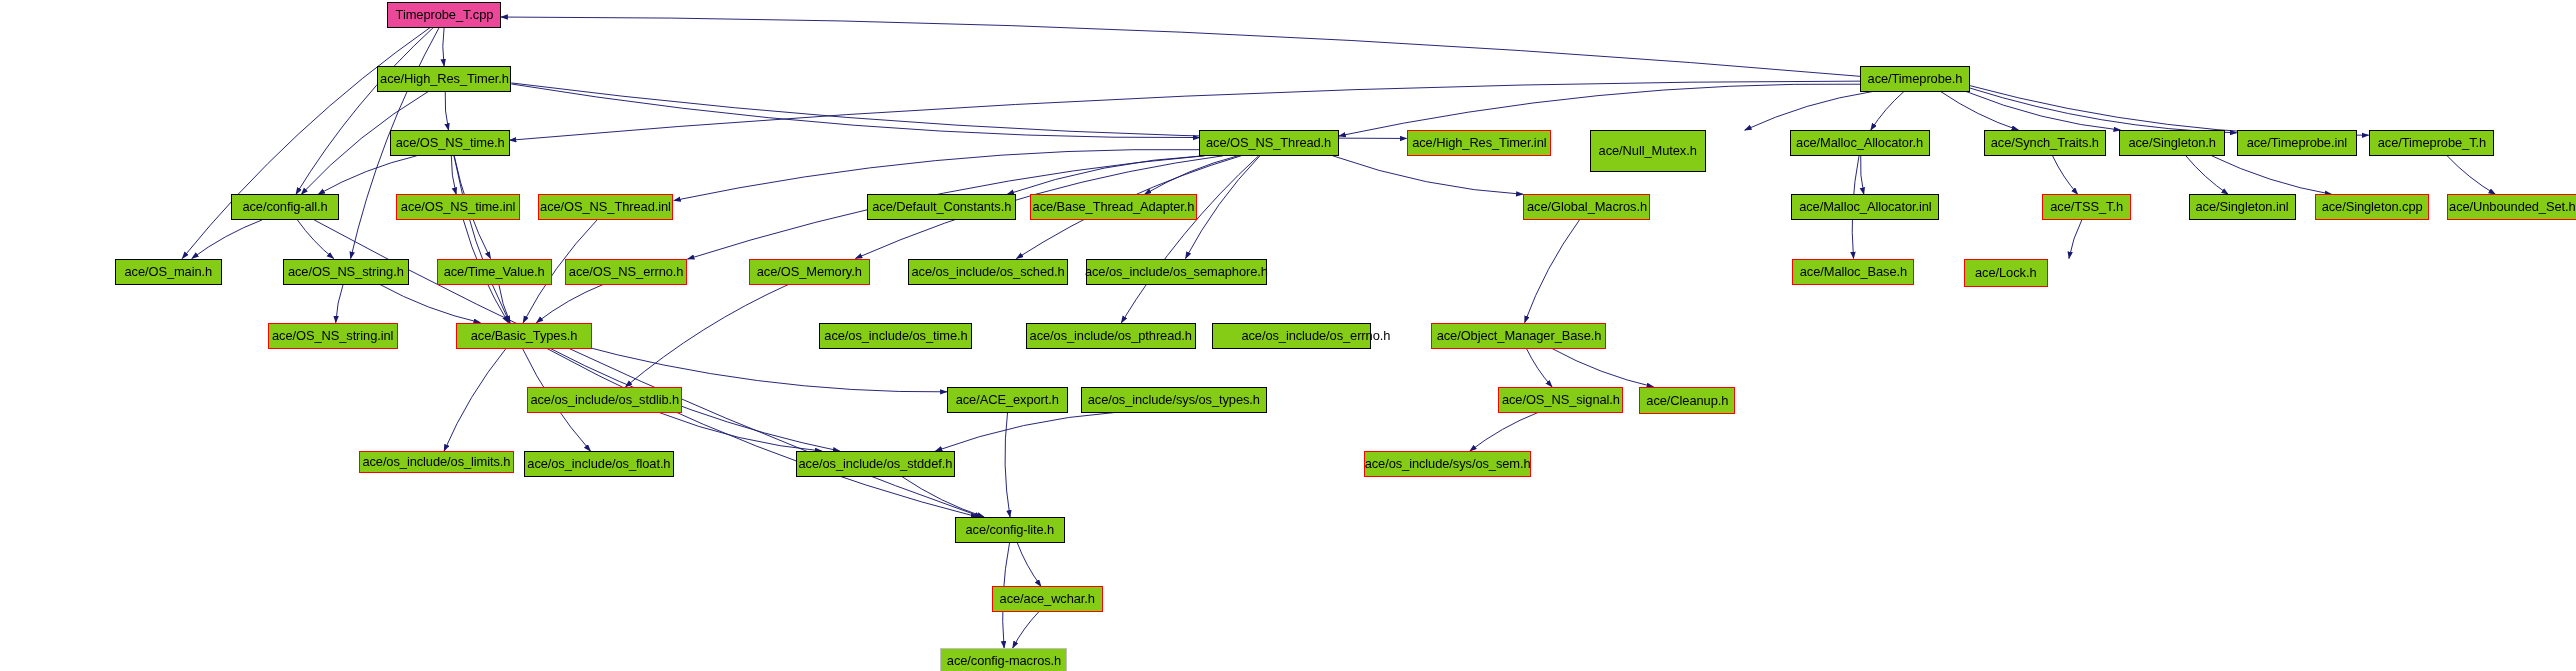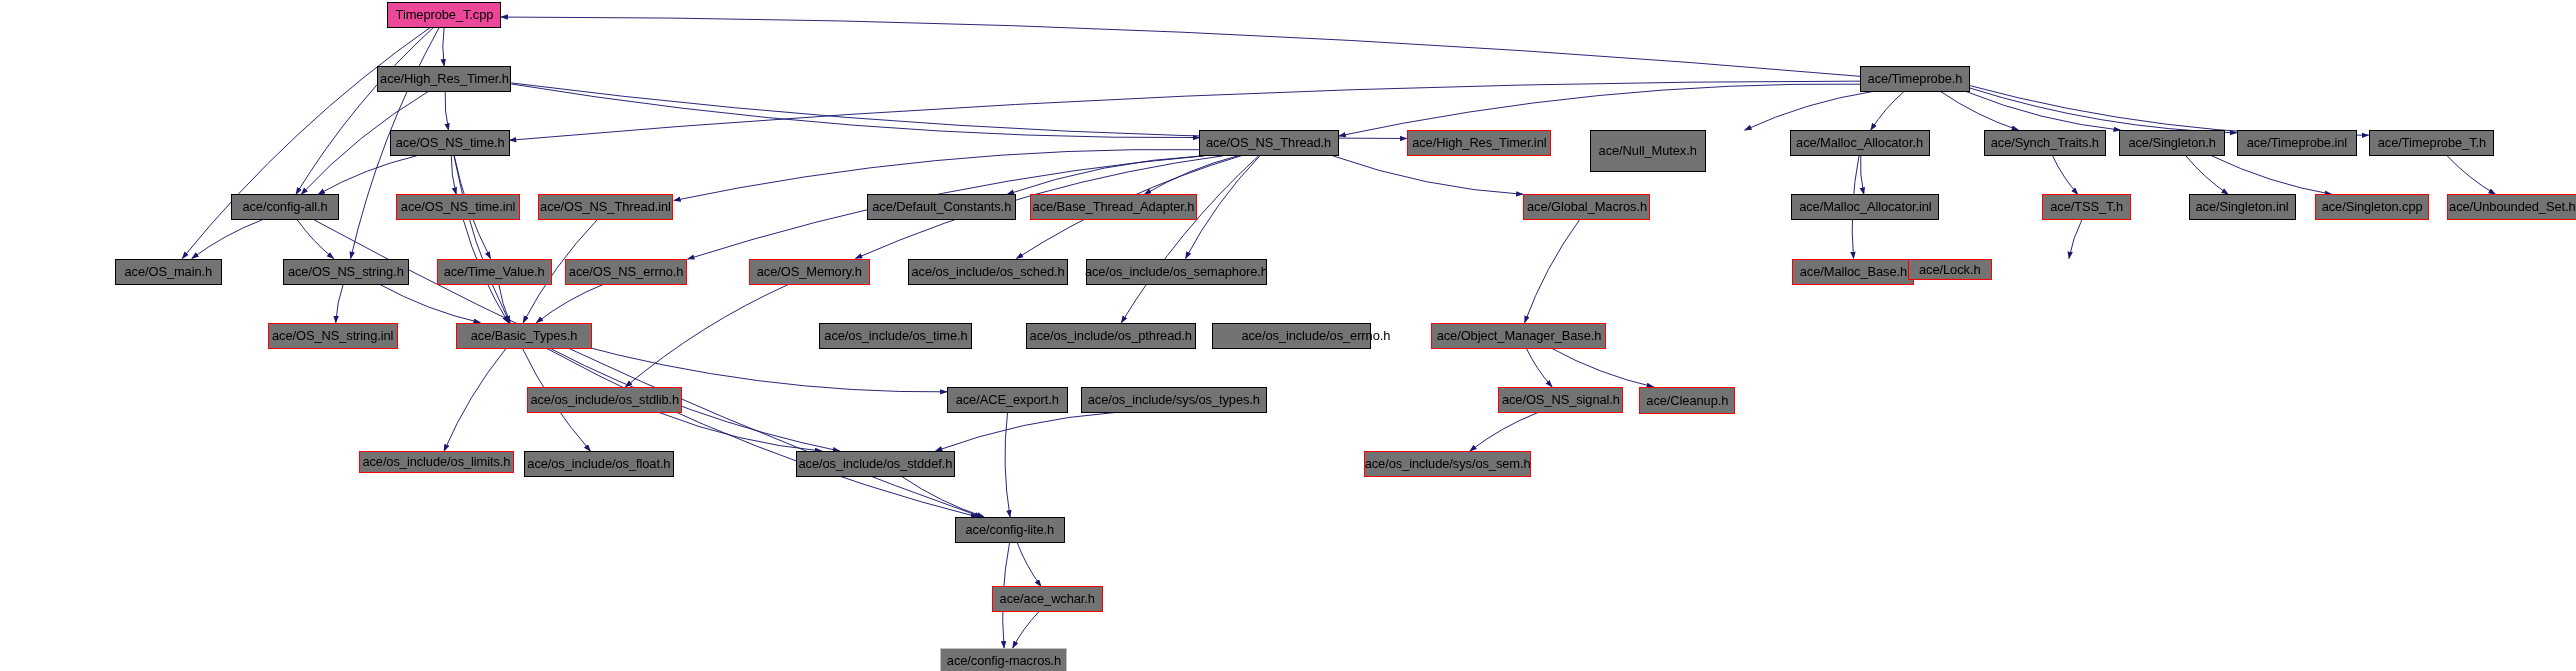--- a/index.html
+++ b/index.html
@@ -22,21 +22,21 @@
     width: 2576px;
     height: 671px;
     pointer-events: none;
   }
   .gnode {
     position: absolute;
     box-sizing: border-box;
     display: flex;
     align-items: center;
     justify-content: center;
-    background: #737373;
+    background: #84cc16;
     border: 1.4px solid #000000;
     color: #000000;
     font-size: 13.3px;
     line-height: 1;
     white-space: nowrap;
     letter-spacing: -0.1px;
     z-index: 5;
   }
   .gnode.red {
     border-color: #ff0000;
@@ -217,21 +217,21 @@
       </div>
       <div class="gnode" style="left: 908px; top: 259px; width: 160px; height: 26px;">
         <span class="lbl">ace/os_include/os_sched.h</span>
       </div>
       <div class="gnode" style="left: 1086px; top: 259px; width: 181px; height: 26px;">
         <span class="lbl">ace/os_include/os_semaphore.h</span>
       </div>
       <div class="gnode red" style="left: 1792px; top: 259px; width: 122px; height: 26px;">
         <span class="lbl">ace/Malloc_Base.h</span>
       </div>
-      <div class="gnode red" style="left: 1908px; top: 259px; width: 84px; height: 21px;">
+      <div class="gnode red" style="left: 1964px; top: 259px; width: 84px; height: 28px;">
         <span class="lbl">ace/Lock.h</span>
       </div>
       <div class="gnode red" style="left: 268px; top: 323px; width: 130px; height: 26px;">
         <span class="lbl">ace/OS_NS_string.inl</span>
       </div>
       <div class="gnode red" style="left: 456px; top: 323px; width: 136px; height: 26px;">
         <span class="lbl">ace/Basic_Types.h</span>
       </div>
       <div class="gnode" style="left: 819px; top: 323px; width: 153px; height: 26px;">
         <span class="lbl">ace/os_include/os_time.h</span>

